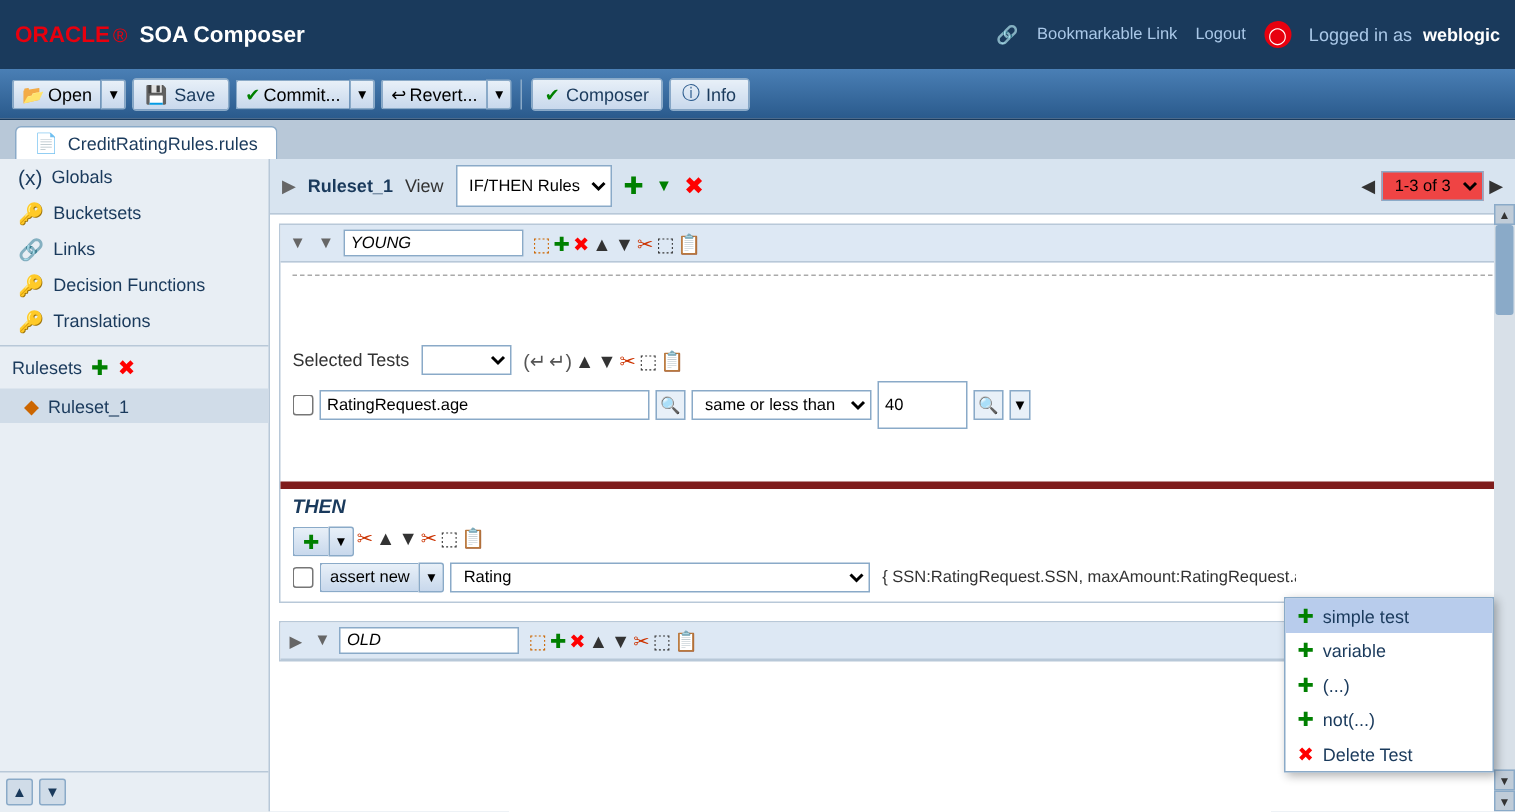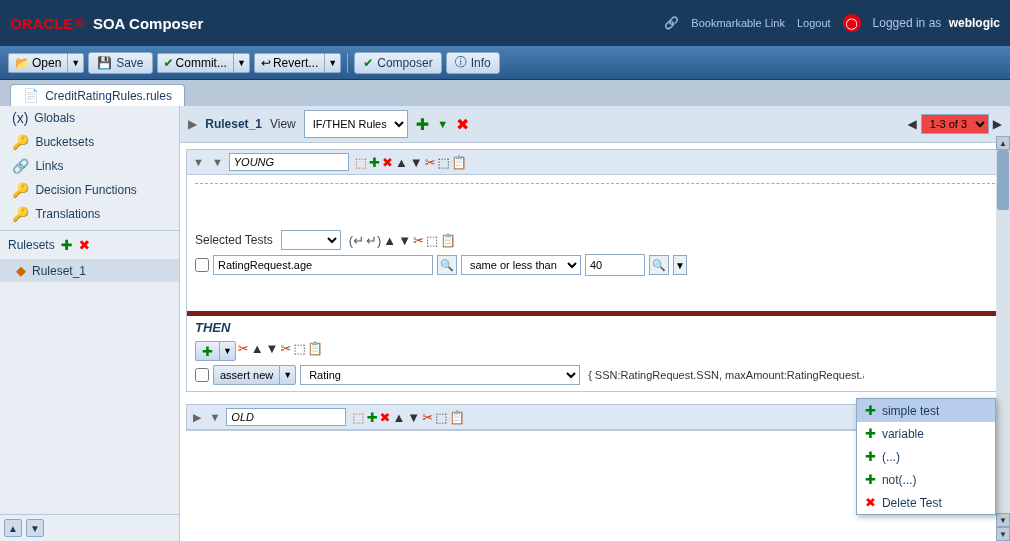--- a/index.html
+++ b/index.html
@@ -60,21 +60,21 @@
     .tests-label { color: #333; }
     .tests-select { border: 1px solid #8aaac8; background: white; padding: 1px 4px; font-size: 11px; height: 20px; width: 60px; }
     .tests-controls { display: flex; gap: 2px; }
 
     
     .condition-row { display: flex; align-items: center; gap: 4px; padding: 2px 0; }
     .condition-checkbox { width: 14px; height: 14px; }
     .condition-field { border: 1px solid #8aaac8; padding: 1px 4px; font-size: 11px; height: 20px; width: 220px; }
     .condition-search { background: #e8f0f8; border: 1px solid #8aaac8; width: 20px; height: 20px; display: flex; align-items: center; justify-content: center; cursor: pointer; font-size: 11px; }
     .condition-op { border: 1px solid #8aaac8; background: white; padding: 1px 4px; font-size: 11px; height: 20px; width: 120px; }
-    .condition-value { border: 1px solid #8aaac8; padding: 1px 4px; font-size: 11px; height: 22px; width: 60px; }
+    .condition-value { border: 1px solid #8aaac8; padding: 1px 4px; font-size: 11px; height: 32px; width: 60px; }
     .condition-search2 { background: #e8f0f8; border: 1px solid #8aaac8; width: 20px; height: 20px; display: flex; align-items: center; justify-content: center; cursor: pointer; font-size: 11px; }
     .condition-expand { background: #e8f0f8; border: 1px solid #8aaac8; width: 14px; height: 20px; display: flex; align-items: center; justify-content: center; cursor: pointer; font-size: 10px; }
 
     
     .then-section { padding: 4px 8px; border-top: 5px solid #7f1d1d; margin-top: 29px; }
     .then-label { font-weight: bold; color: #1a3a5c; font-size: 13px; font-style: italic; margin-bottom: 4px; }
     .then-controls { display: flex; gap: 2px; padding: 2px 0; }
     .then-action-row { display: flex; align-items: center; gap: 4px; padding: 2px 0; }
     .then-checkbox { width: 14px; height: 14px; }
     .then-field-select { border: 1px solid #8aaac8; background: white; padding: 1px 4px; font-size: 11px; height: 20px; width: 280px; }

